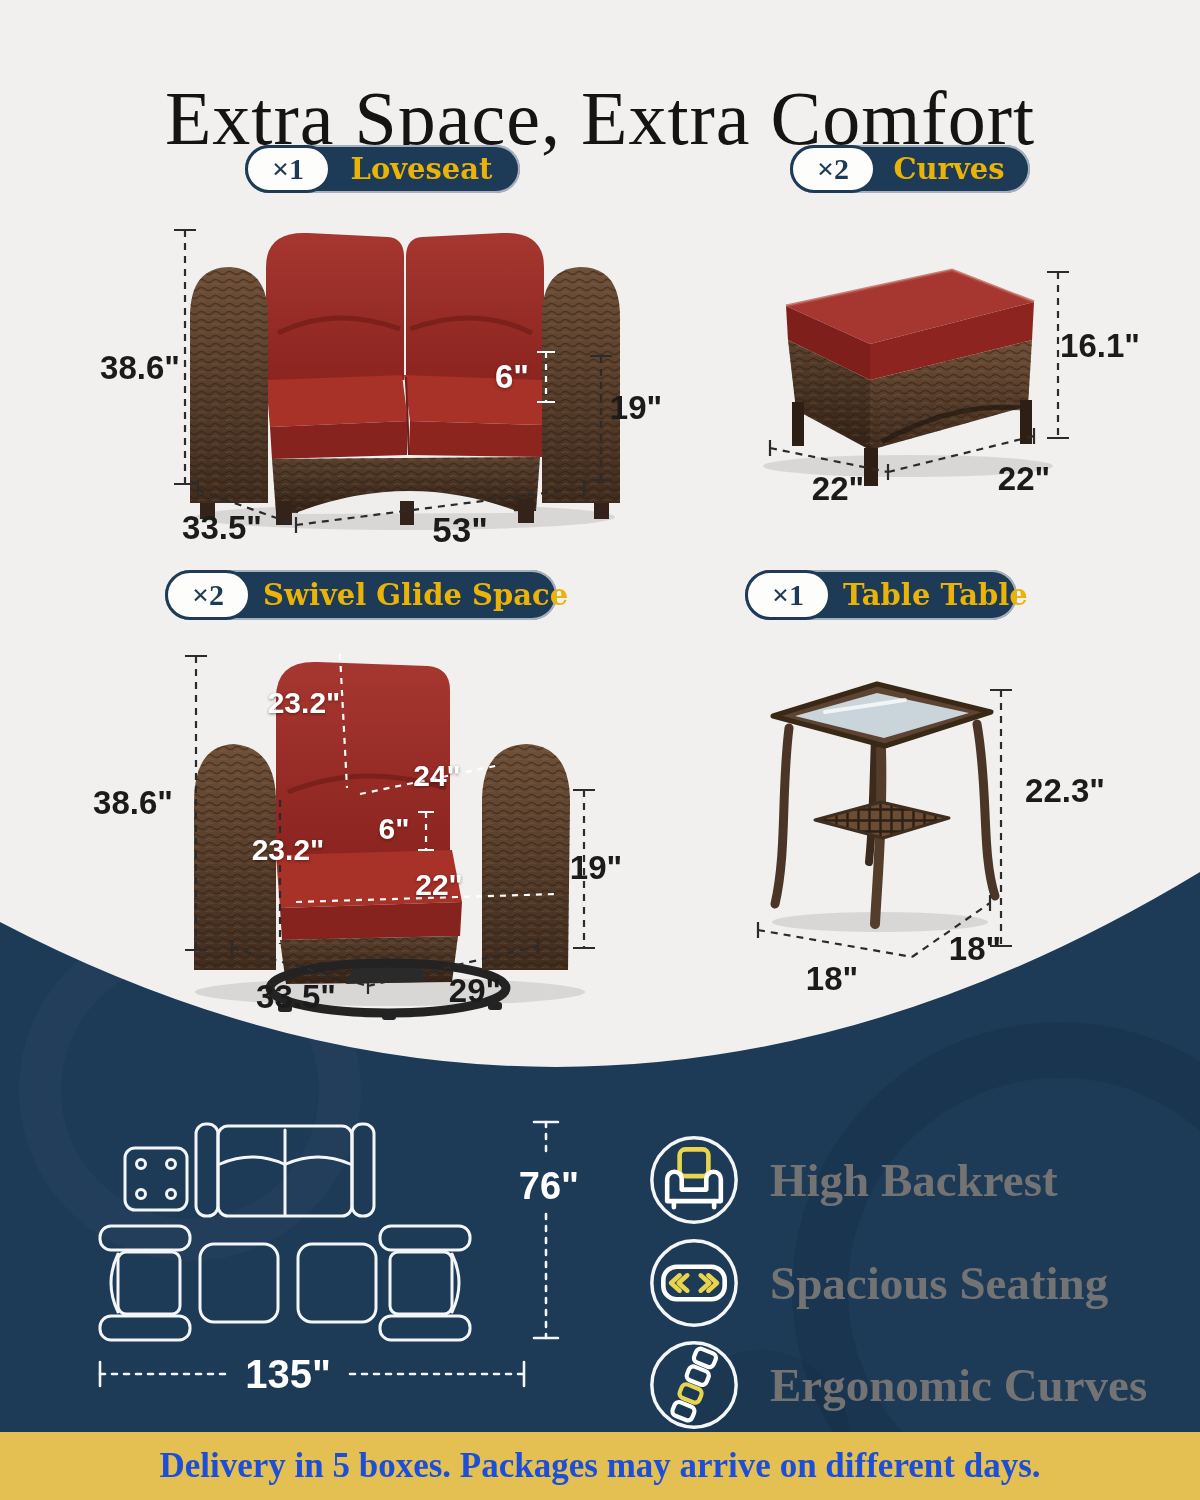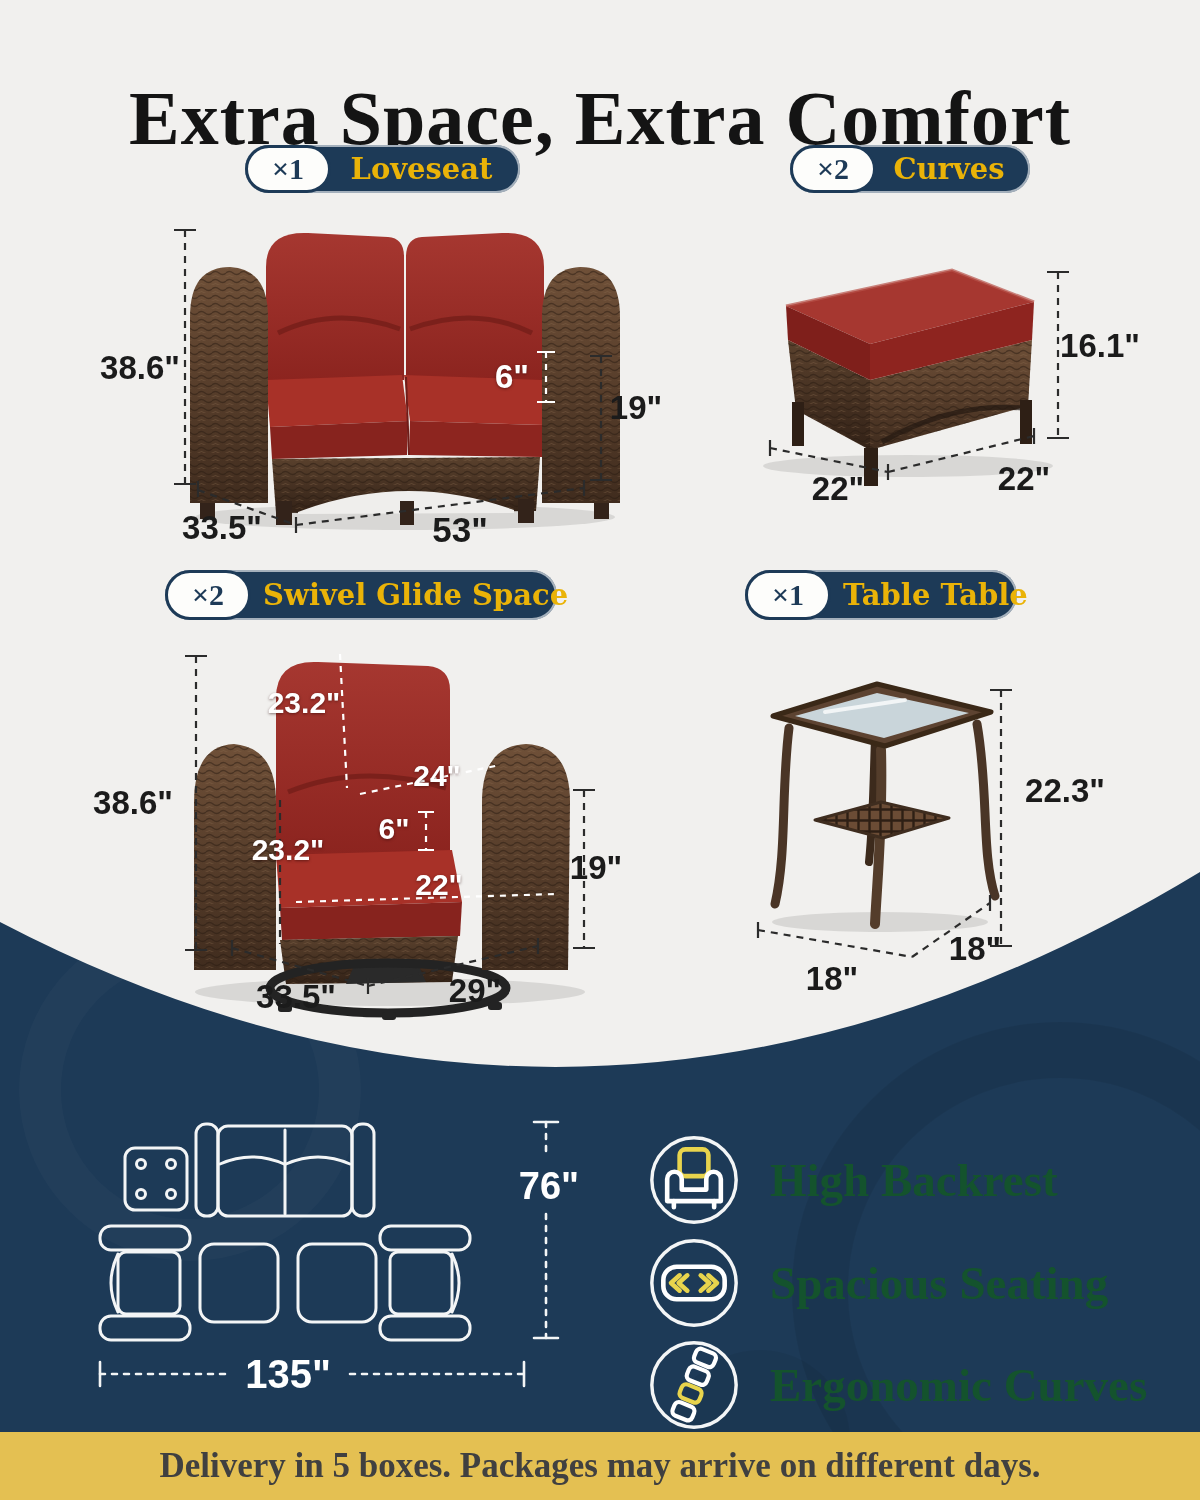--- a/index.html
+++ b/index.html
@@ -1,42 +1,42 @@
 <!DOCTYPE html>
 <html><head>
 <meta charset="utf-8">
 <style>
   html,body{margin:0;padding:0;}
   .canvas{position:relative;width:1200px;height:1500px;background:#f1f0ee;overflow:hidden;
           font-family:"Liberation Sans",sans-serif;}
   .scene{position:absolute;left:0;top:0;z-index:1;}
   .page-title{position:absolute;left:0;top:24px;width:1200px;text-align:center;z-index:3;
-    font-family:"Liberation Serif",serif;font-weight:700;font-size:76px;color:#141414;letter-spacing:1px;}
+    font-family:"Liberation Serif",serif;font-weight:400;font-size:76px;color:#141414;letter-spacing:1px;}
   
   .pill{position:absolute;z-index:3;display:flex;align-items:center;background:#1d3a57;
         border-radius:30px;box-shadow:0 0 0 2px rgba(255,255,255,.6) inset;}
   .pill-qty{background:#fdfdfb;border:3px solid #1d3a57;border-radius:30px;height:100%;
         box-sizing:border-box;min-width:86px;display:flex;align-items:center;justify-content:center;
         font:700 30px "Liberation Serif",serif;color:#1d3a57;}
   .pill-label{flex:1;text-align:center;color:#eab308;font:700 29px "DejaVu Serif",serif;
         padding:0 20px 0 12px;white-space:nowrap;}
   
   .dim{position:absolute;z-index:3;transform:translate(-50%,-50%);white-space:nowrap;
        font:700 33px "Liberation Sans",sans-serif;color:#1b1b1b;}
   .dim.white{font-size:30px;color:#fff;text-shadow:0 1px 3px rgba(45,10,8,.55);}
   .dim.lay76{font-size:38px;color:#fff;text-shadow:none;}
   .dim.lay135{font-size:40px;color:#fff;}
   
   .feature{position:absolute;left:648px;z-index:3;display:flex;align-items:center;}
   .feature-icon{width:92px;height:92px;flex:0 0 92px;}
-  .feature-label{margin-left:30px;font:700 47px "Liberation Serif",serif;color:#14532d;white-space:nowrap;}
+  .feature-label{margin-left:30px;font:700 47px "Liberation Serif",serif;color:#737373;white-space:nowrap;}
   
   .banner{position:absolute;left:0;top:1432px;width:1200px;height:68px;background:#e4c052;z-index:4;
           display:flex;align-items:center;justify-content:center;}
-  .banner-text{font:700 35px "Liberation Serif",serif;color:#404040;}
+  .banner-text{font:700 35px "Liberation Serif",serif;color:#1d4ed8;}
 </style>
 </head>
 <body>
 
 <div class="canvas">
 
   <svg class="scene" width="1200" height="1500" viewBox="0 0 1200 1500" aria-hidden="true">
     <defs>
       <linearGradient id="br" x1="0" y1="0" x2="0" y2="1">
         <stop offset="0" stop-color="#6f5038"></stop>

